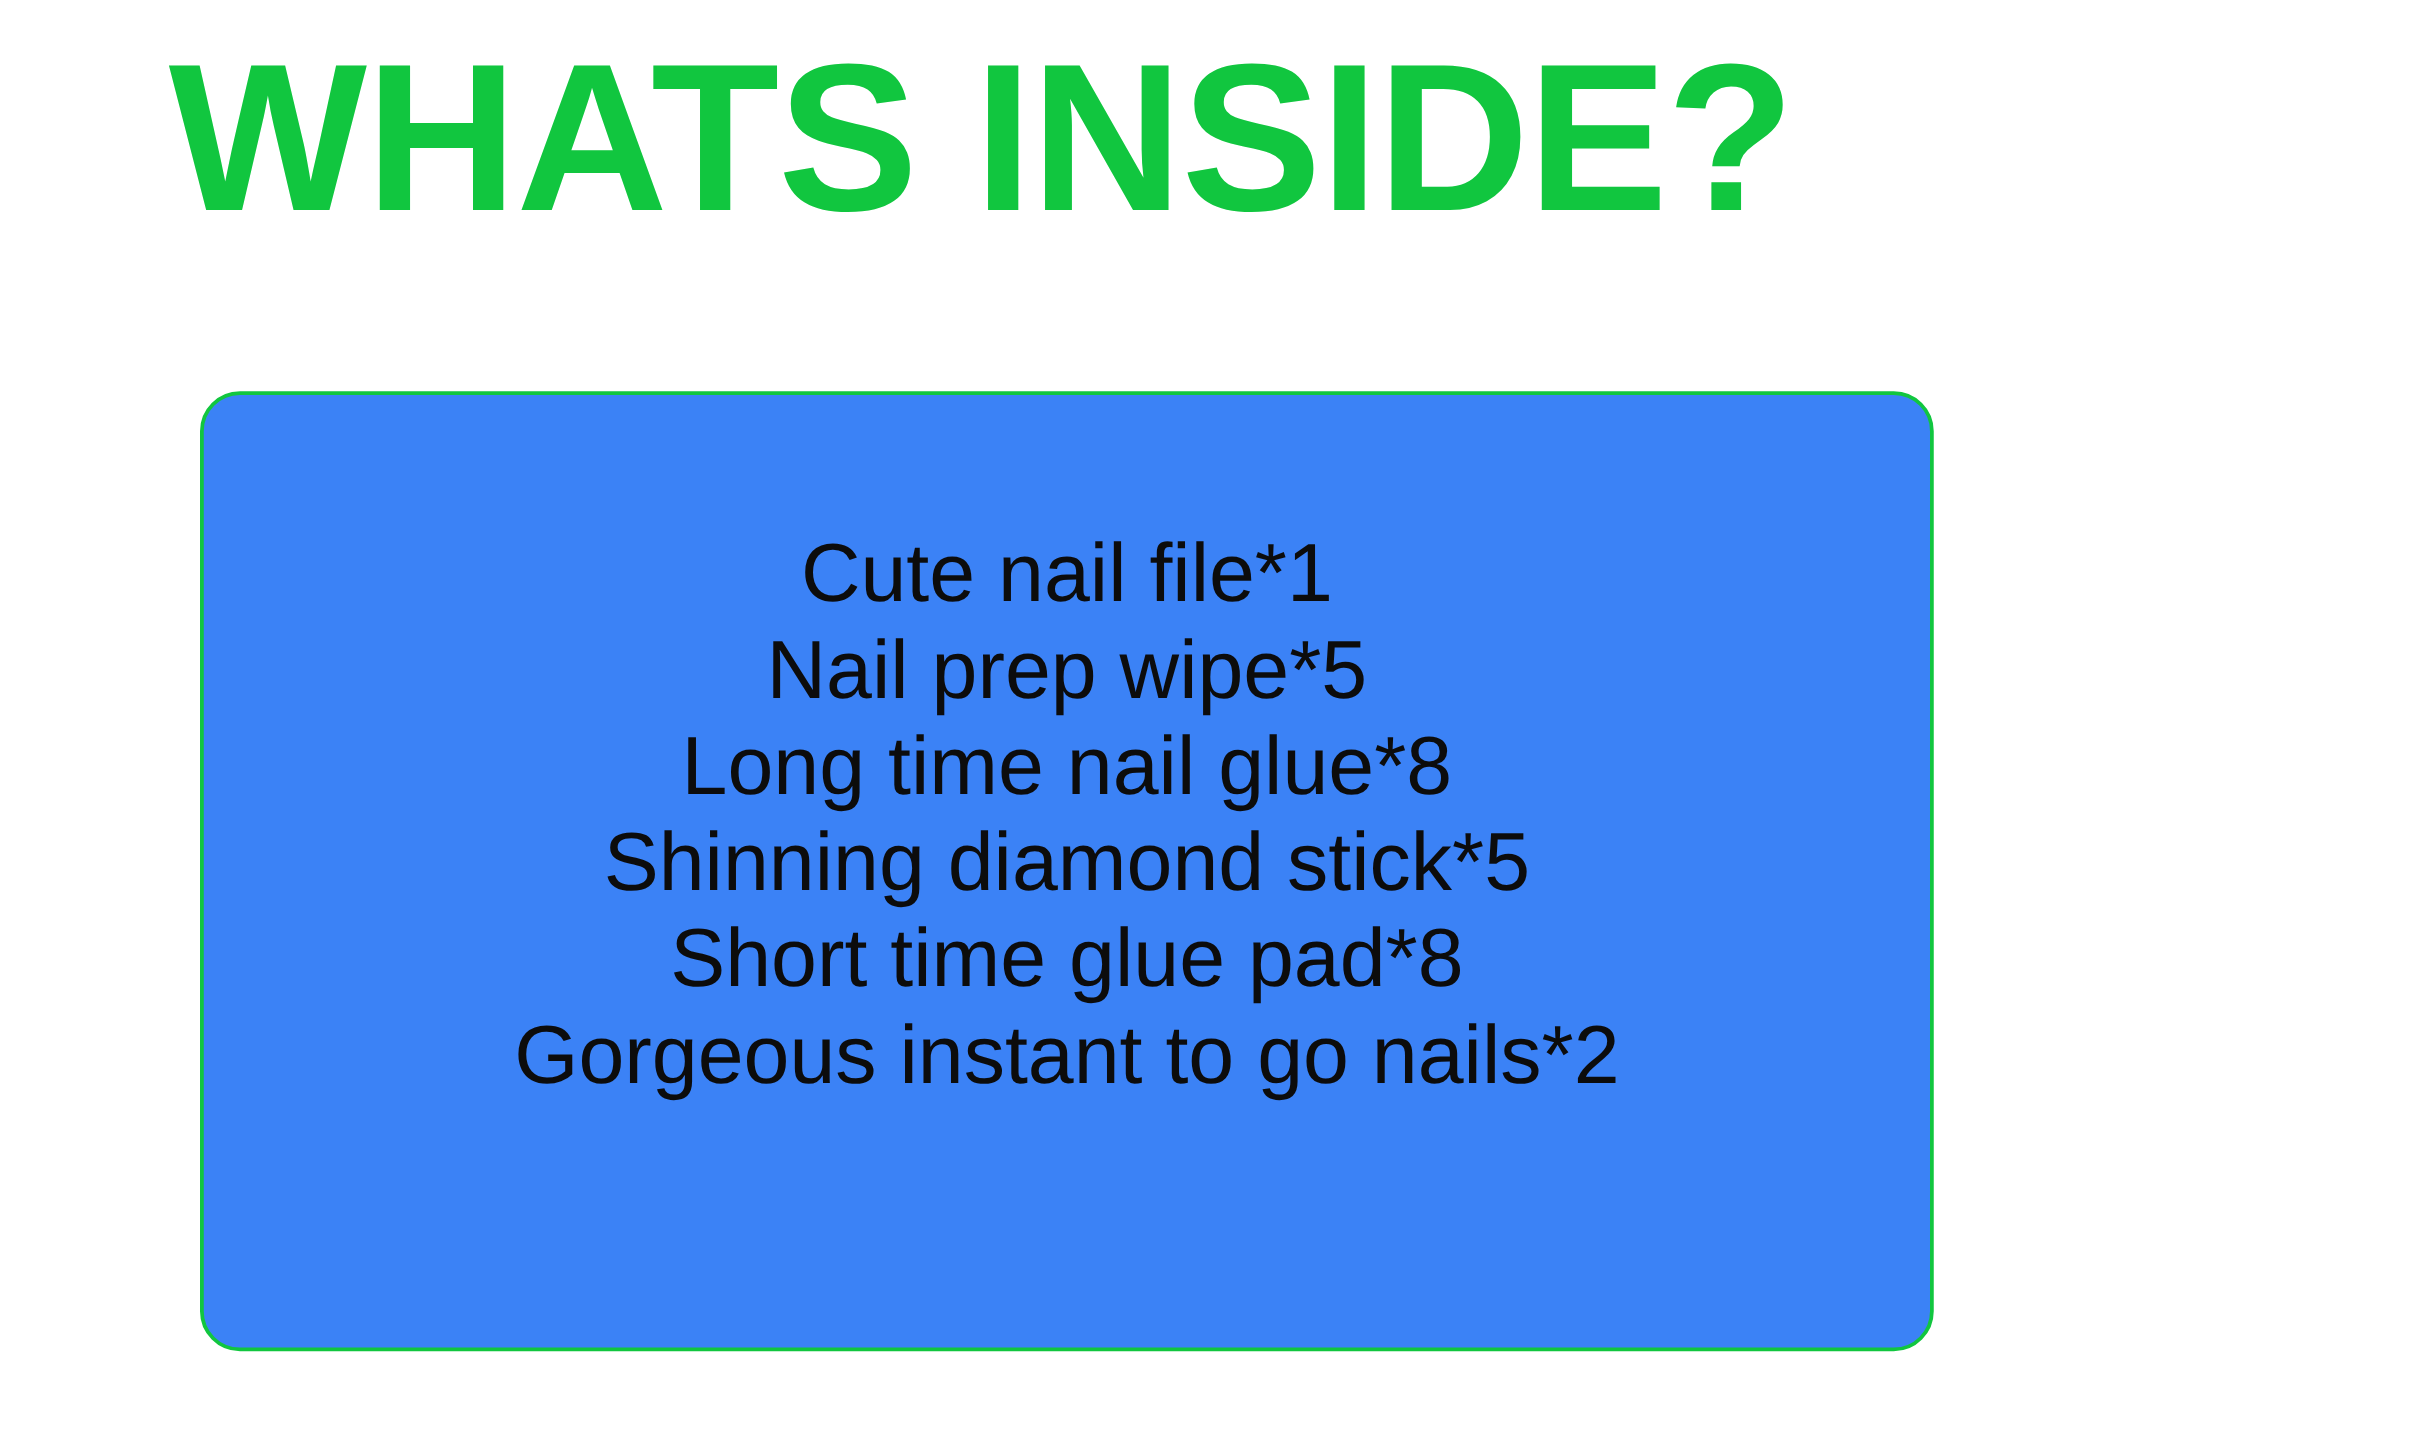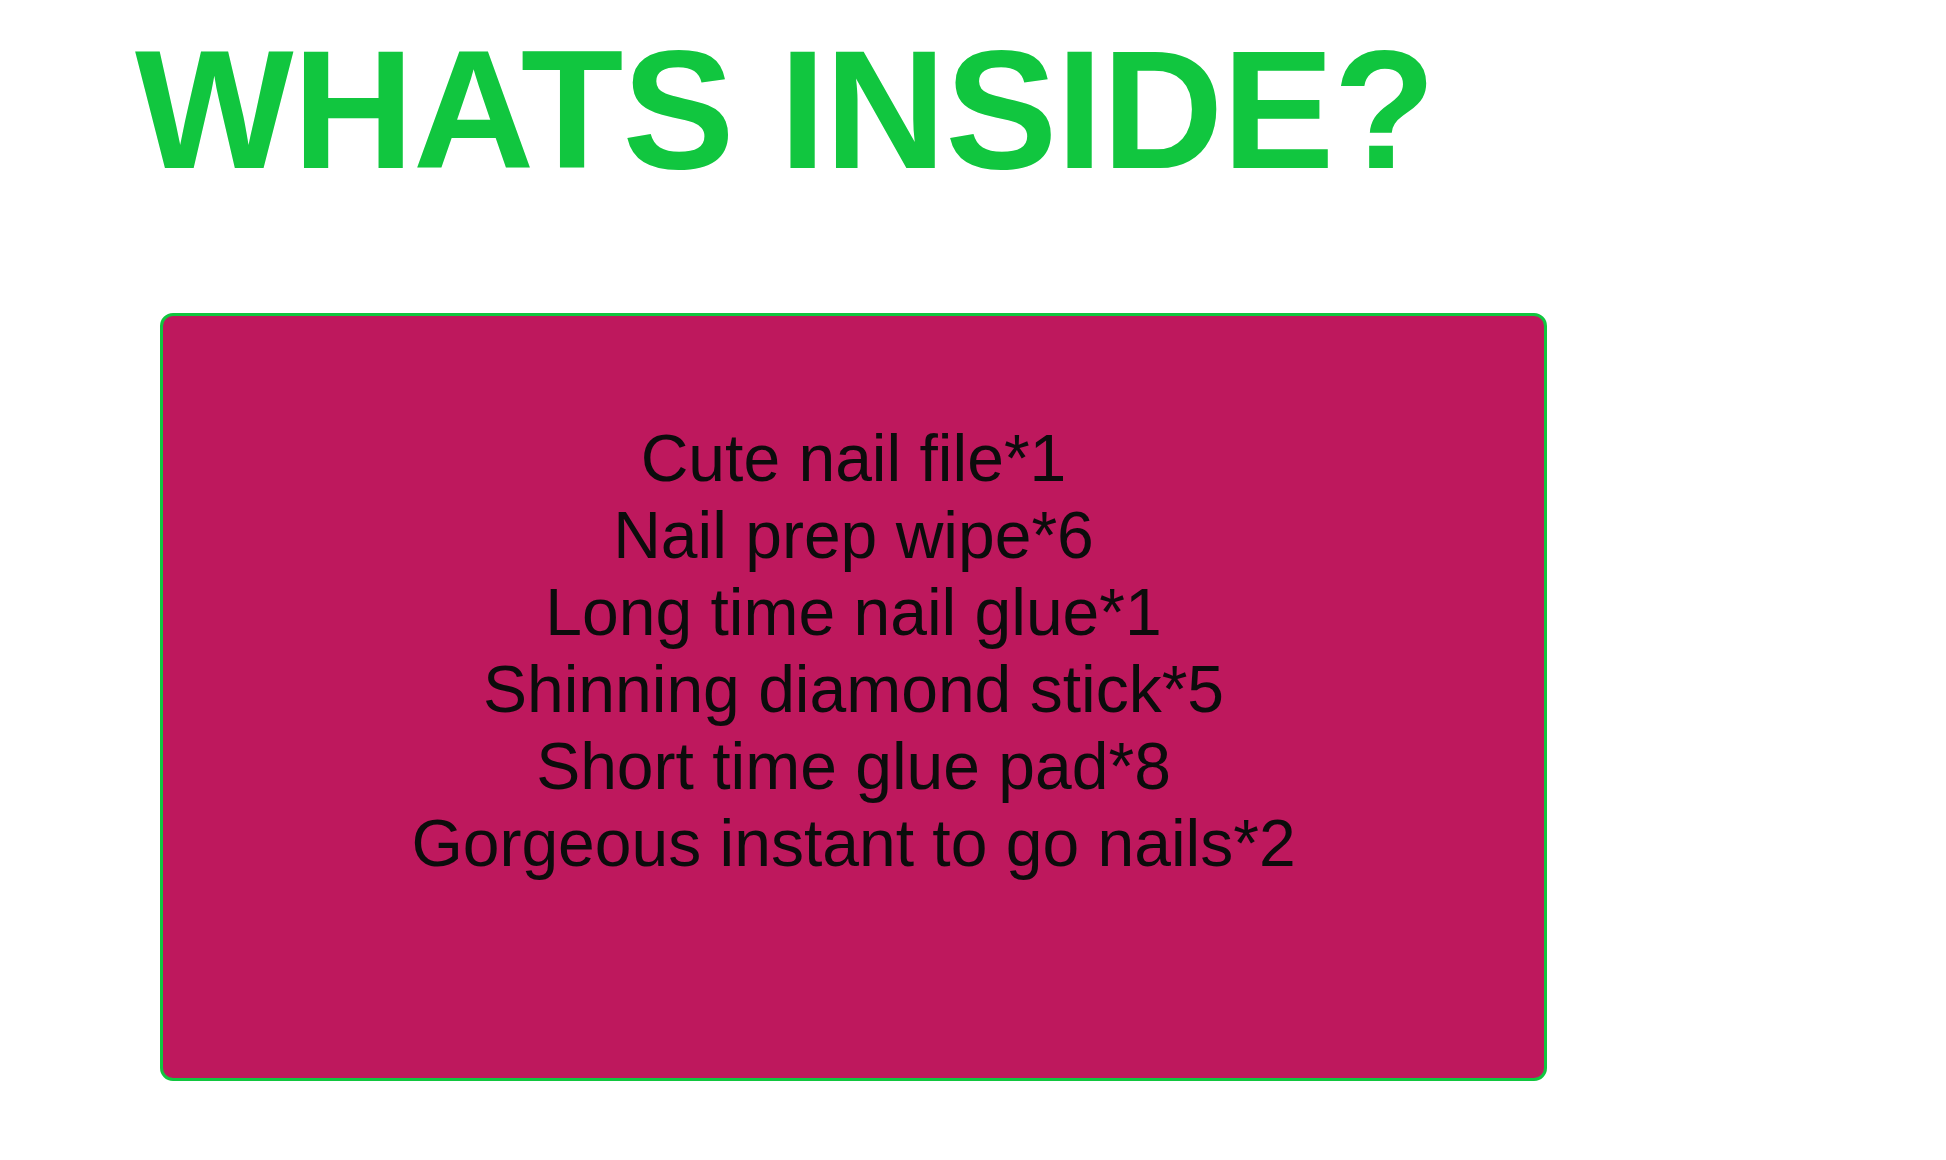--- a/index.html
+++ b/index.html
@@ -40,22 +40,22 @@
 
   
   .card {
     position: absolute;
     left: 160px;
     top: 313px;
     width: 1387px;
     height: 768px;
     box-sizing: border-box;
     border: 3px solid #11c63f;
-    border-radius: 13px;
-    background: #be185d;
+    border-radius: 32px;
+    background: #3b82f6;
   }
 
   .card-inner {
     position: absolute;
     left: 0;
     right: 0;
     top: 104px;
     display: flex;
     flex-direction: column;
     align-items: center;
@@ -75,21 +75,21 @@
 </head>
 <body>
 
 <div class="page">
 
   <div class="title">WHATS INSIDE?</div>
 
   <div class="card">
     <div class="card-inner">
       <div class="contents-line">Cute nail file*1</div>
-      <div class="contents-line">Nail prep wipe*6</div>
-      <div class="contents-line">Long time nail glue*1</div>
+      <div class="contents-line">Nail prep wipe*5</div>
+      <div class="contents-line">Long time nail glue*8</div>
       <div class="contents-line">Shinning diamond stick*5</div>
       <div class="contents-line">Short time glue pad*8</div>
       <div class="contents-line">Gorgeous instant to go nails*2</div>
     </div>
   </div>
 
 </div>
 
 </body></html>

